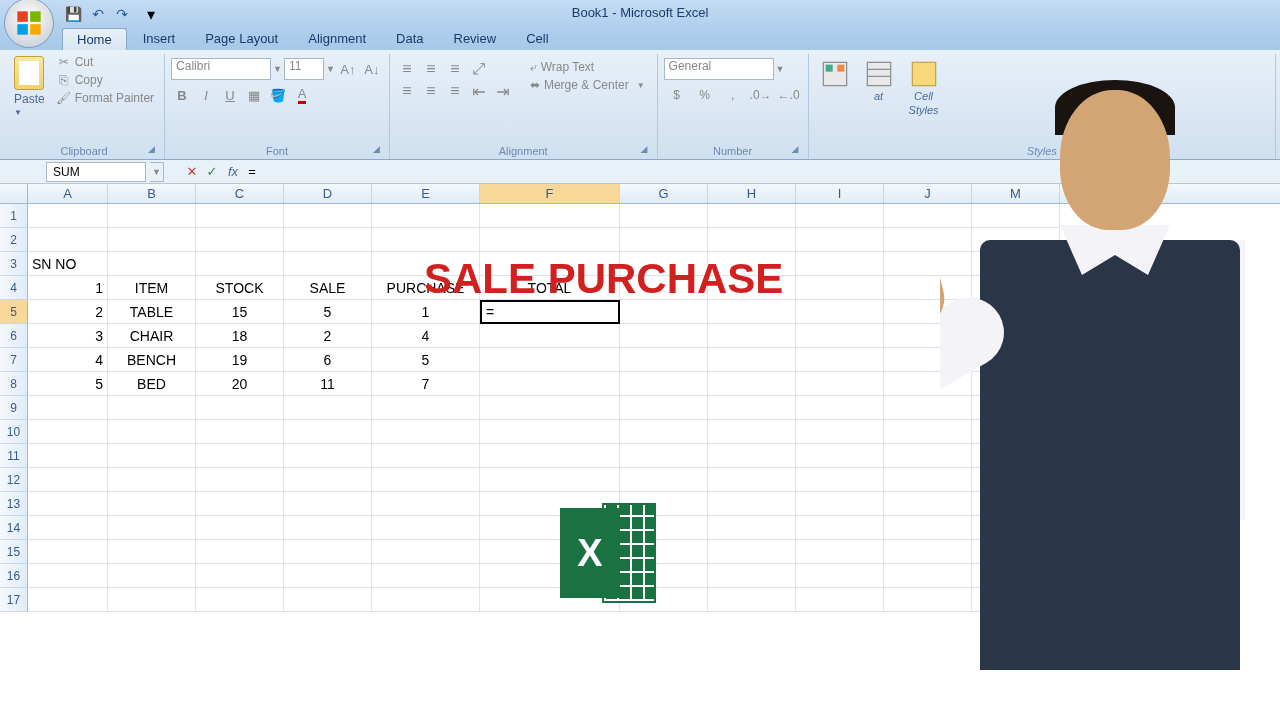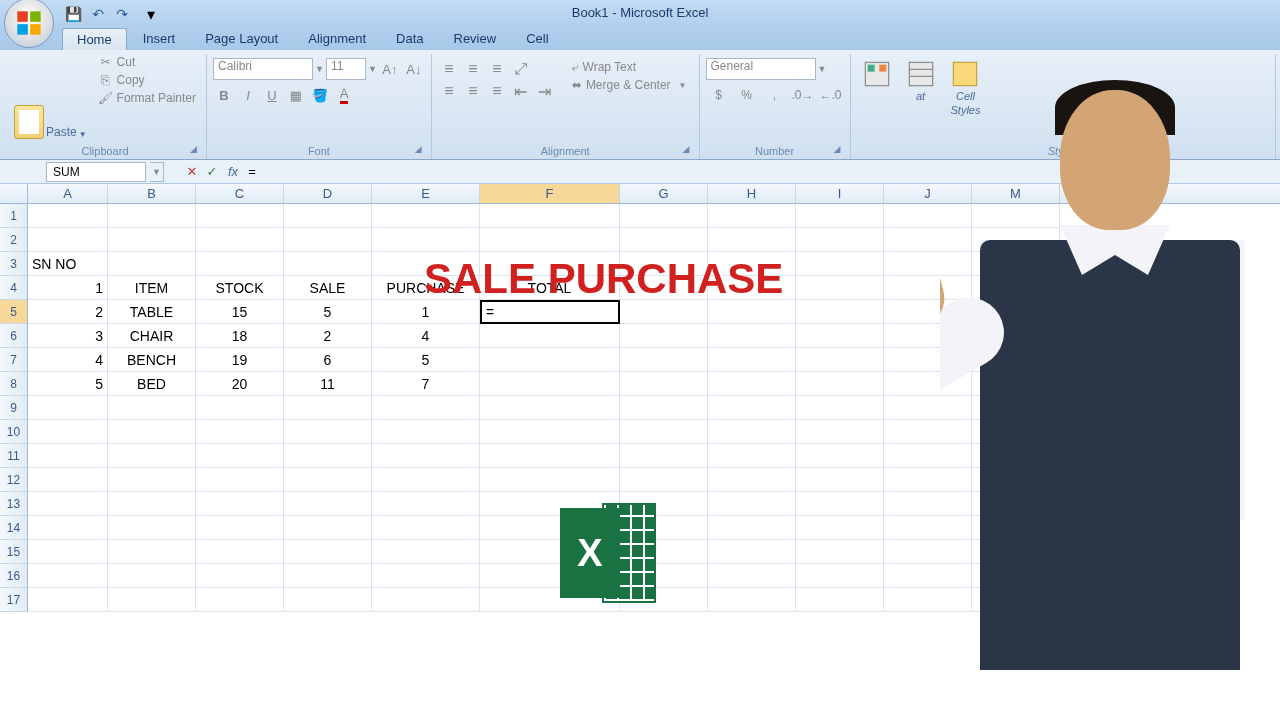--- a/index.html
+++ b/index.html
@@ -18,21 +18,21 @@
 .ribbon-tabs { height: 22px; background: linear-gradient(#b0cfed, #a8c8e8); display: flex; padding-left: 62px; gap: 2px; }
 .ribbon-tab { padding: 3px 14px; font-size: 13px; color: #1a3a6a; cursor: pointer; border-top-left-radius: 3px; border-top-right-radius: 3px; }
 .ribbon-tab.active { background: linear-gradient(#e8f0f8, #d8e6f2); border: 1px solid #8aa8c8; border-bottom: none; }
 
 
 .ribbon { height: 110px; background: linear-gradient(#e8f0f8, #d0e0f0); border-bottom: 1px solid #8aa8c8; display: flex; padding: 4px 4px 0 4px; }
 .ribbon-group { border-right: 1px solid #b0c8e0; padding: 0 6px 18px 6px; position: relative; }
 .group-label { position: absolute; bottom: 2px; left: 0; right: 0; text-align: center; font-size: 11px; color: #6a8ab0; }
 .group-launcher { position: absolute; bottom: 3px; right: 4px; width: 12px; height: 12px; font-size: 9px; color: #6a8ab0; }
 
-.paste-btn { display: flex; align-items: flex-end; padding: 2px 4px; gap: 2px; }
+.paste-btn { display: flex; flex-direction: column; align-items: flex-start; padding: 2px 4px; gap: 2px; }
 .paste-icon { width: 30px; height: 34px; background: linear-gradient(#f8e8a0, #f0d070); border: 1px solid #c0a040; border-radius: 3px; position: relative; }
 .paste-icon::before { content: ''; position: absolute; top: 4px; left: 4px; right: 4px; bottom: 4px; background: #fff; }
 .clip-items { display: flex; flex-direction: column; gap: 2px; margin-left: 4px; }
 .clip-item { display: flex; align-items: center; gap: 4px; font-size: 12px; color: #888; padding: 1px 4px; }
 .clip-icon { width: 14px; height: 14px; display: inline-flex; align-items: center; justify-content: center; }
 
 .font-group { display: flex; flex-direction: column; gap: 4px; padding-top: 4px; }
 .font-row { display: flex; gap: 2px; align-items: center; }
 .font-select { width: 100px; height: 22px; border: 1px solid #a8b8c8; background: #fff; font-size: 12px; color: #888; padding: 0 4px; }
 .size-select { width: 40px; height: 22px; border: 1px solid #a8b8c8; background: #fff; font-size: 12px; color: #888; padding: 0 4px; }

